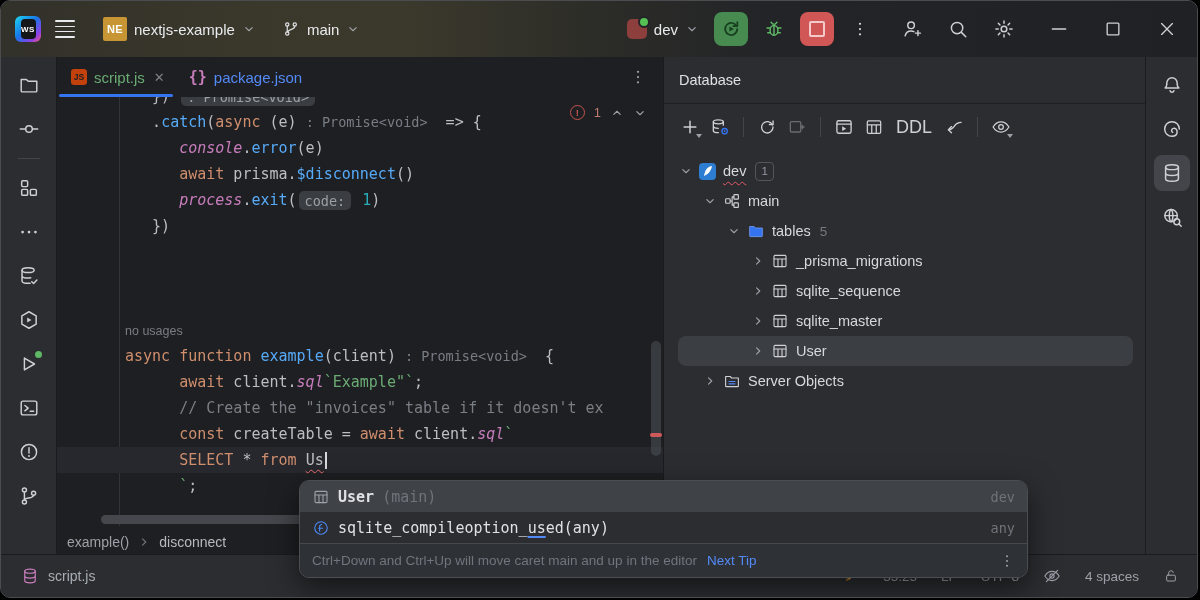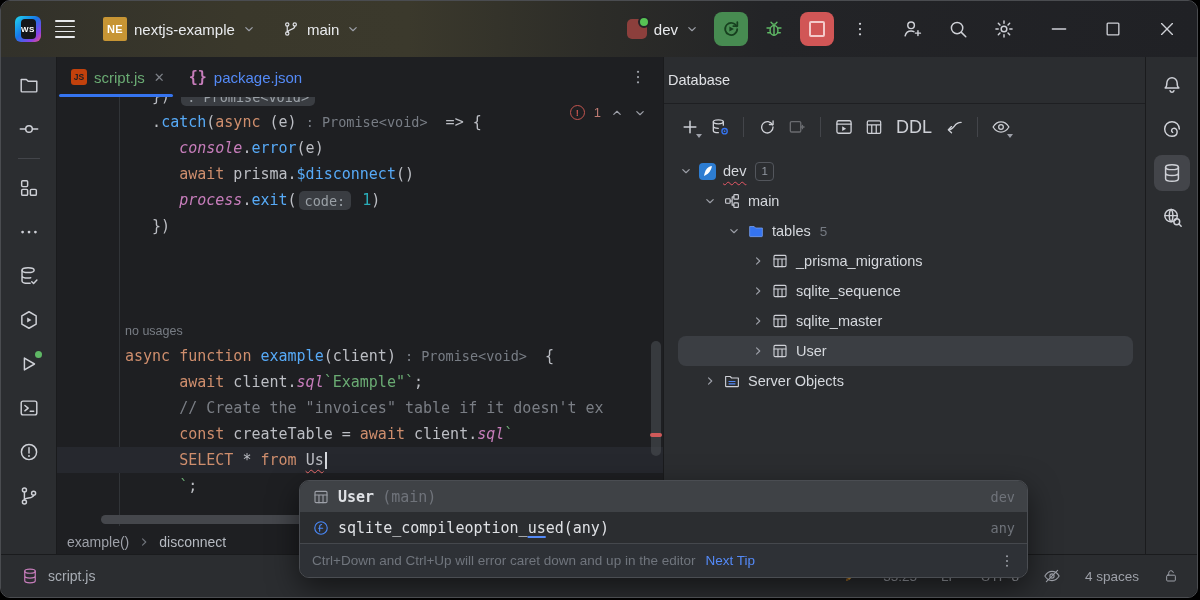--- a/index.html
+++ b/index.html
@@ -87,21 +87,21 @@
   .err-mark{position:absolute;right:1px;top:336px;width:12px;height:3.5px;background:#d05a5a;border-radius:2px;}
   .hscroll{position:absolute;left:44px;bottom:2px;width:258px;height:9px;background:#45474c;border-radius:5px;}
 
   .breadcrumbs{height:32px;display:flex;align-items:center;gap:8px;padding-left:10px;font-size:14px;color:#9da0a8;}
   .breadcrumbs .crumb2{color:#b6bac1;}
   .crumb-sep{color:#6f737a;}
 
   
   .dbpanel{position:absolute;left:662px;top:56px;width:486px;height:501px;background:#2b2d30;box-sizing:border-box;
     border-left:1px solid #1a1b1d;}
-  .db-header{height:46px;display:flex;align-items:center;padding-left:4px;font-size:14.5px;color:#dfe1e5;
+  .db-header{height:46px;display:flex;align-items:center;padding-left:15px;font-size:14.5px;color:#dfe1e5;
     border-bottom:1px solid #1e1f22;}
   .db-toolbar{height:46px;display:flex;align-items:center;padding-left:12px;gap:2px;color:#ced0d6;}
   .tbtn{width:28px;height:28px;border-radius:4px;display:flex;align-items:center;justify-content:center;
     cursor:pointer;position:relative;}
   .tbtn.disabled{opacity:.38;}
   .tsep{width:1px;height:20px;background:#43454a;margin:0 7px;}
   .ddl{font-size:18px;color:#ced0d6;padding:0 6px;cursor:pointer;}
   .sub-arrow{position:absolute;right:2px;bottom:3px;width:0;height:0;border-left:3.5px solid transparent;
     border-right:3.5px solid transparent;border-top:4px solid #9da0a8;}
   .db-tree{padding-top:6px;font-size:14.5px;color:#d5d8dd;}
@@ -708,21 +708,21 @@
             <svg viewBox="0 0 24 24" fill="none" stroke="currentColor" stroke-width="1.5" stroke-linecap="round" stroke-linejoin="round">
               <circle cx="12" cy="12" r="8.3" stroke="#4a88f7"></circle>
               <path d="M10.2 16.4V10a2.6 2.6 0 0 1 2.6-2.6M8.9 12.4h5.4" stroke="#4a88f7"></path>
             </svg>
           </span>
           <span><span>sqlite_compileoption_</span><span class="p-match">us</span><span>ed(any)</span></span>
           <span class="p-right">any</span>
         </div>
       </div>
     <div class="popup-footer">
-      <span>Ctrl+Down and Ctrl+Up will error caret down and up in the editor</span>
+      <span>Ctrl+Down and Ctrl+Up will move caret main and up in the editor</span>
       <span class="next-tip">Next Tip</span>
       <span class="kebab ico i16">
           <svg viewBox="0 0 24 24" fill="none" stroke="currentColor" stroke-width="1.6" stroke-linecap="round" stroke-linejoin="round">
             <circle cx="12" cy="5" r="1.5" fill="currentColor" stroke="none"></circle>
             <circle cx="12" cy="12" r="1.5" fill="currentColor" stroke="none"></circle>
             <circle cx="12" cy="19" r="1.5" fill="currentColor" stroke="none"></circle>
           </svg>
         </span>
     </div>
   </div>

